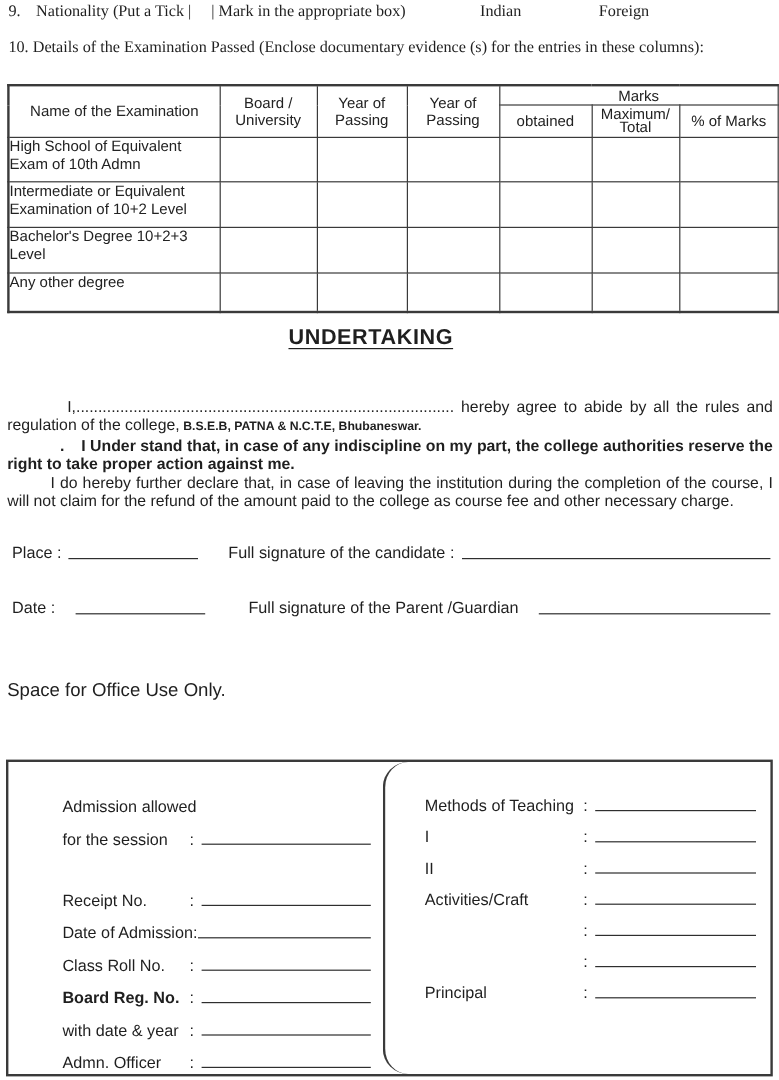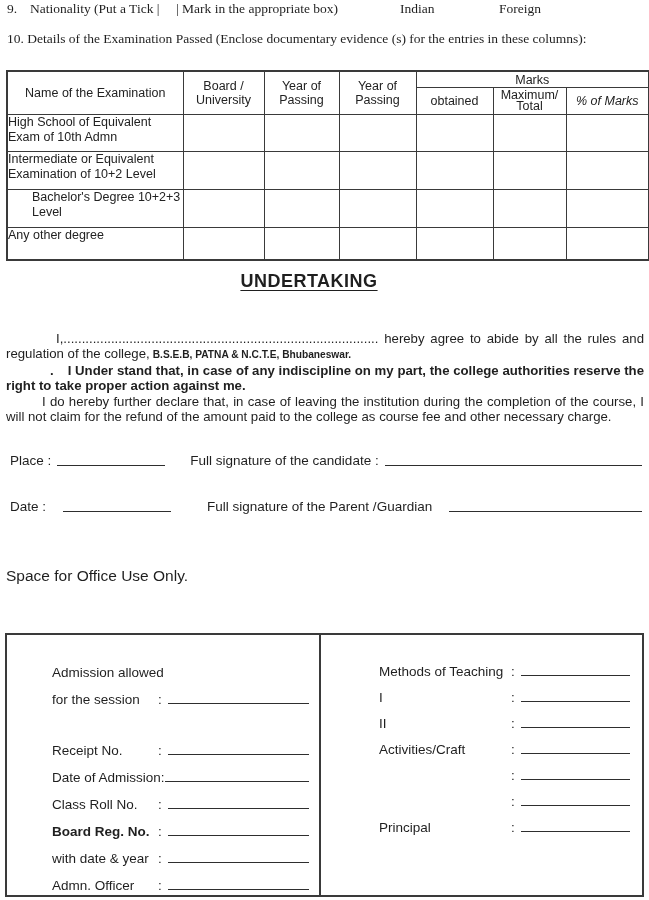--- a/index.html
+++ b/index.html
@@ -20,25 +20,25 @@
 
   
   table.exam { position:absolute; top:70px; left:6px; width:642px;
                border-collapse:collapse; table-layout:fixed;
                border:2px solid #3a3a3a; }
   table.exam th, table.exam td { border:1.6px solid #3a3a3a; padding:0;
                font-weight:normal; font-size:12.5px; color:#222; }
   th.marks { height:15px; }
   tr.subhead th { height:26px; }
   th.small  { font-size:10px;  line-height:11px; }
-  th.small2 { font-size:10.5px;font-style:italic; }
+  th.small2 { font-size:10.5px; }
   td.rlabel { text-align:left; vertical-align:top; padding:3px 4px 0 5px;
               font-size:12px; line-height:14.5px; }
   tr.r1 td { height:36px; } tr.r2 td { height:37px; }
-  tr.r3 td { height:37px;padding-left:24px; } tr.r4 td { height:31px; }
+  tr.r3 td { height:37px; } tr.r4 td { height:31px; }
 
   
   .u-title { position:absolute; top:271px; left:0; width:618px; text-align:center;
              font-size:18px; font-weight:bold; letter-spacing:.5px; }
   .u-title span { text-decoration:underline; text-underline-offset:3px; }
   .u-body { position:absolute; top:331px; left:6px; width:638px;
             font-size:13.2px; line-height:15.4px; text-align:justify; }
   .u-body p { margin:0; }
   .p1 { text-indent:50px; }
   .p1 .org { font-weight:bold; font-size:10.2px; margin-left:3px; }
@@ -56,21 +56,21 @@
   .sig-row .l2 { flex:1; margin-left:6px; }
 
   
   .office-heading { position:absolute; top:567px; left:6px; font-size:15.5px; }
   .office-box { position:absolute; top:633px; left:5px; width:639px; height:264px;
                 border:2px solid #3a3a3a; box-sizing:border-box; }
   .o-left  { position:absolute; top:0; bottom:0; left:0; width:312px;
              box-sizing:border-box; padding:18px 10px 0 12px; }
   .o-right { position:absolute; top:0; bottom:0; left:312px; right:0;
              border-left:2px solid #3a3a3a; box-sizing:border-box;
-             padding:18px 12px 0 25px; }
+             padding:18px 12px 0 0;border-radius:21px; }
   .o-row { display:flex; align-items:flex-end; height:27px; font-size:13.5px;margin-left:33px; }
   .o-right .o-row { height:26px; }
   .o-label { flex:none; width:106px; white-space:nowrap; }
   .o-right .o-label { width:132px; }
   .o-colon { flex:none; width:10px; }
   .o-line { flex:1; border-bottom:1.5px solid #2e2e2e; height:0; margin-bottom:3px; }
   .o-row.nocolon .o-label { width:auto; }
   .o-row.boldrow .o-label { font-weight:bold; }
   .o-spacer { height:24px; }
 </style>

